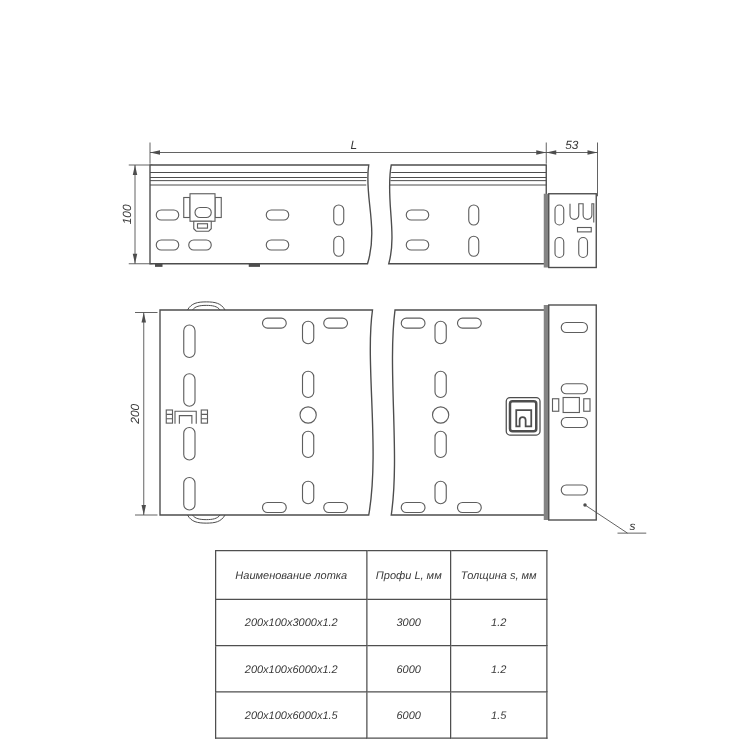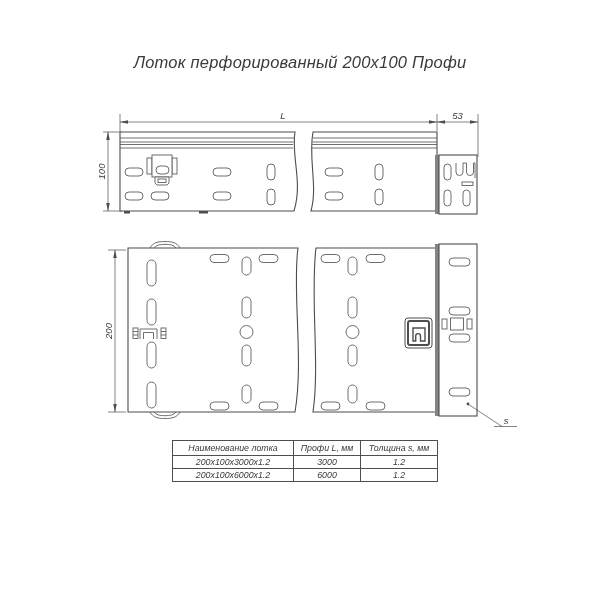--- a/index.html
+++ b/index.html
@@ -22,30 +22,29 @@
   .dimtext{ font-family:"Liberation Sans", sans-serif; font-style:italic;
             font-size:9.5px; fill:#383838; }
 
   .spec-table {
     position:absolute; top:440px; left:172px;
     border-collapse:collapse; font-style:italic; color:#3a3a3a;
     border:1.5px solid #4f4f4f;
   }
   .spec-table th, .spec-table td {
     border:1px solid #4f4f4f; font-weight:normal; font-size:8.8px;
-    text-align:center; padding:0 2px; height:12.3px; line-height:12.3px;
+    text-align:center; padding:12px 2px; height:12.3px; line-height:12.3px;
     white-space:nowrap;
   }
   .spec-table th { height:13.5px; }
 </style>
 </head>
 <body>
 
 <div class="title">
-  <div>Лоток перфорированный 200х100 Профи</div>
 </div>
 
 <svg class="drawing" viewBox="0 0 600 340">
 
   <g>
 
     <g>
       <path class="dim" d="M120,16 V33 M437,16 V33 M478,16 V59 M120,24 H478"></path>
       <polygon class="arrow" points="120,24 128,22.2 128,25.8"></polygon>
       <polygon class="arrow" points="437,24 429,22.2 429,25.8"></polygon>
@@ -200,14 +199,19 @@
       <tr>
         <td>200х100х3000х1.2</td>
         <td>3000</td>
         <td>1.2</td>
       </tr>
       <tr>
         <td>200х100х6000х1.2</td>
         <td>6000</td>
         <td>1.2</td>
       </tr>
+      <tr>
+        <td>200х100х6000х1.5</td>
+        <td>6000</td>
+        <td>1.5</td>
+      </tr>
     </tbody>
 </table>
 
 </body></html>

